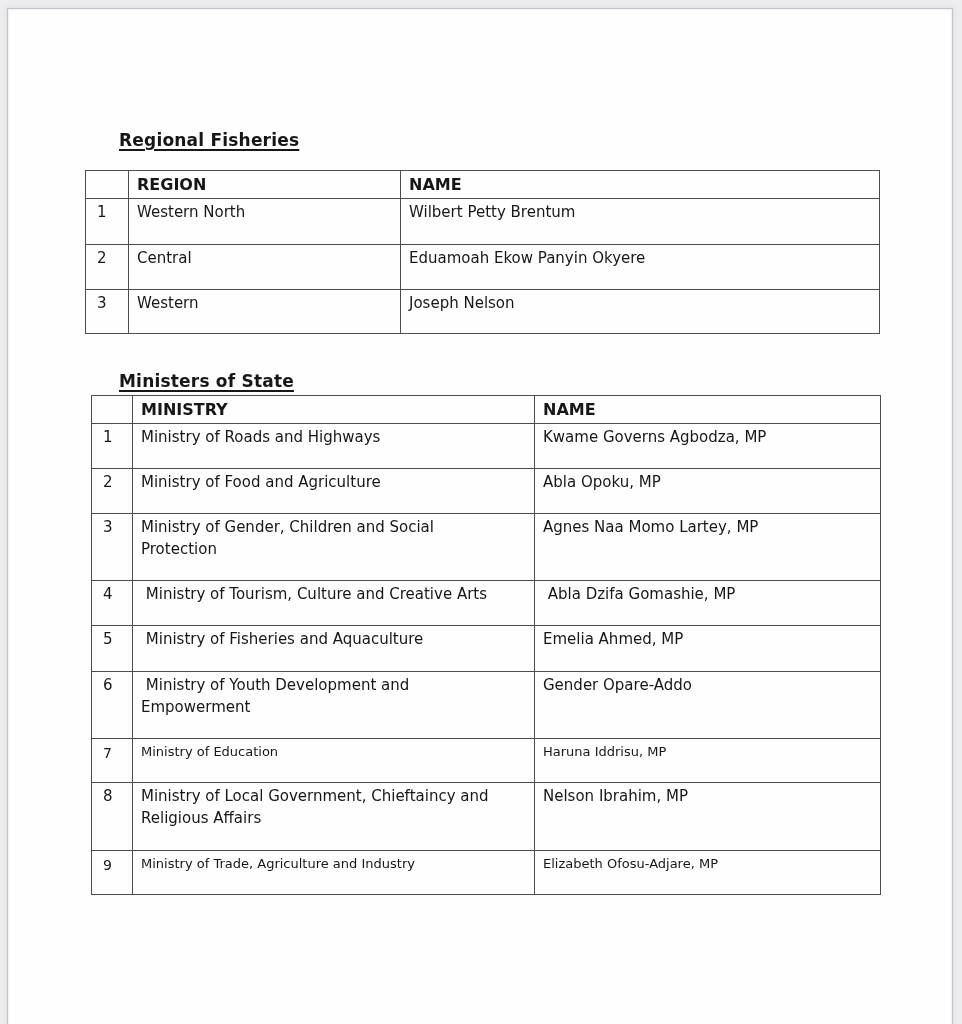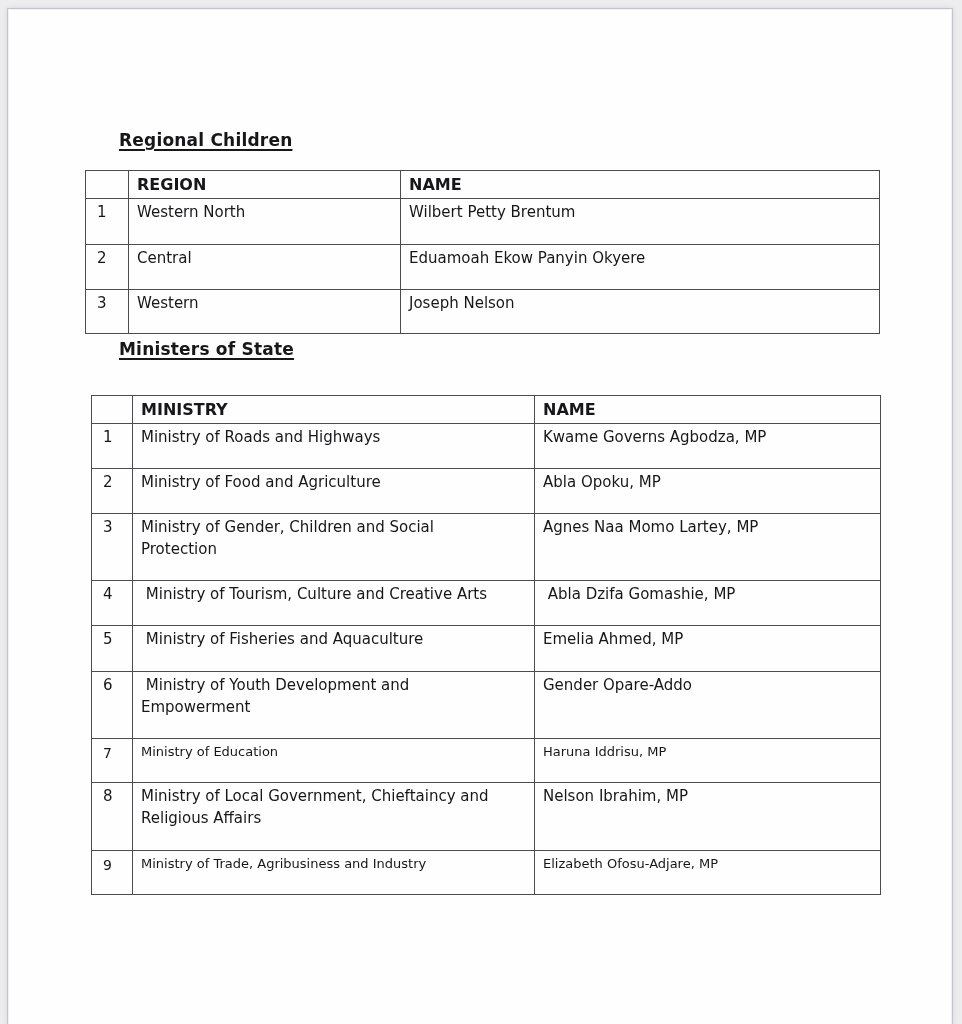--- a/index.html
+++ b/index.html
@@ -26,21 +26,21 @@
     position: absolute;
     font-size: 17px;
     font-weight: bold;
     text-decoration: underline;
     text-decoration-thickness: 2px;
     text-underline-offset: 3px;
     letter-spacing: 0.2px;
     white-space: pre;
   }
   .title-1 { left: 111px; top: 121px; }
-  .title-2 { left: 111px; top: 330px; }
+  .title-2 { left: 111px; top: 362px; }
 
   table.tbl {
     position: absolute;
     border-collapse: collapse;
     table-layout: fixed;
   }
   .tbl1 { left: 77px; top: 161px; width: 794px; }
   .tbl2 { left: 83px; top: 386px; width: 789px; }
 
   .tbl1 col.c1 { width: 43px; }
@@ -77,21 +77,21 @@
   tr.r67 { height: 67px; }
   tr.r68 { height: 68px; }
   tr.small td { font-size: 13px; padding-top: 4px; }
   tr.small td.num { font-size: 14px; }
 </style>
 </head>
 <body>
 
 <div class="page">
 
-  <div class="doc-title title-1">Regional Children</div>
+  <div class="doc-title title-1">Regional Fisheries</div>
 
   <table class="tbl tbl1">
     <colgroup>
         <col class="c1">
         <col class="c2">
         <col class="c3">
       </colgroup>
     <thead>
       <tr class="hrow1">
         <th class="num"></th>
@@ -172,19 +172,19 @@
         <td>Haruna Iddrisu, MP</td>
       </tr>
       <tr class="r68">
         <td class="num">8</td>
         <td>Ministry of Local Government, Chieftaincy and
 Religious Affairs</td>
         <td>Nelson Ibrahim, MP</td>
       </tr>
       <tr class="r44 small">
         <td class="num">9</td>
-        <td>Ministry of Trade, Agribusiness and Industry</td>
+        <td>Ministry of Trade, Agriculture and Industry</td>
         <td>Elizabeth Ofosu-Adjare, MP</td>
       </tr>
     </tbody>
   </table>
 
 </div>
 
 </body></html>

